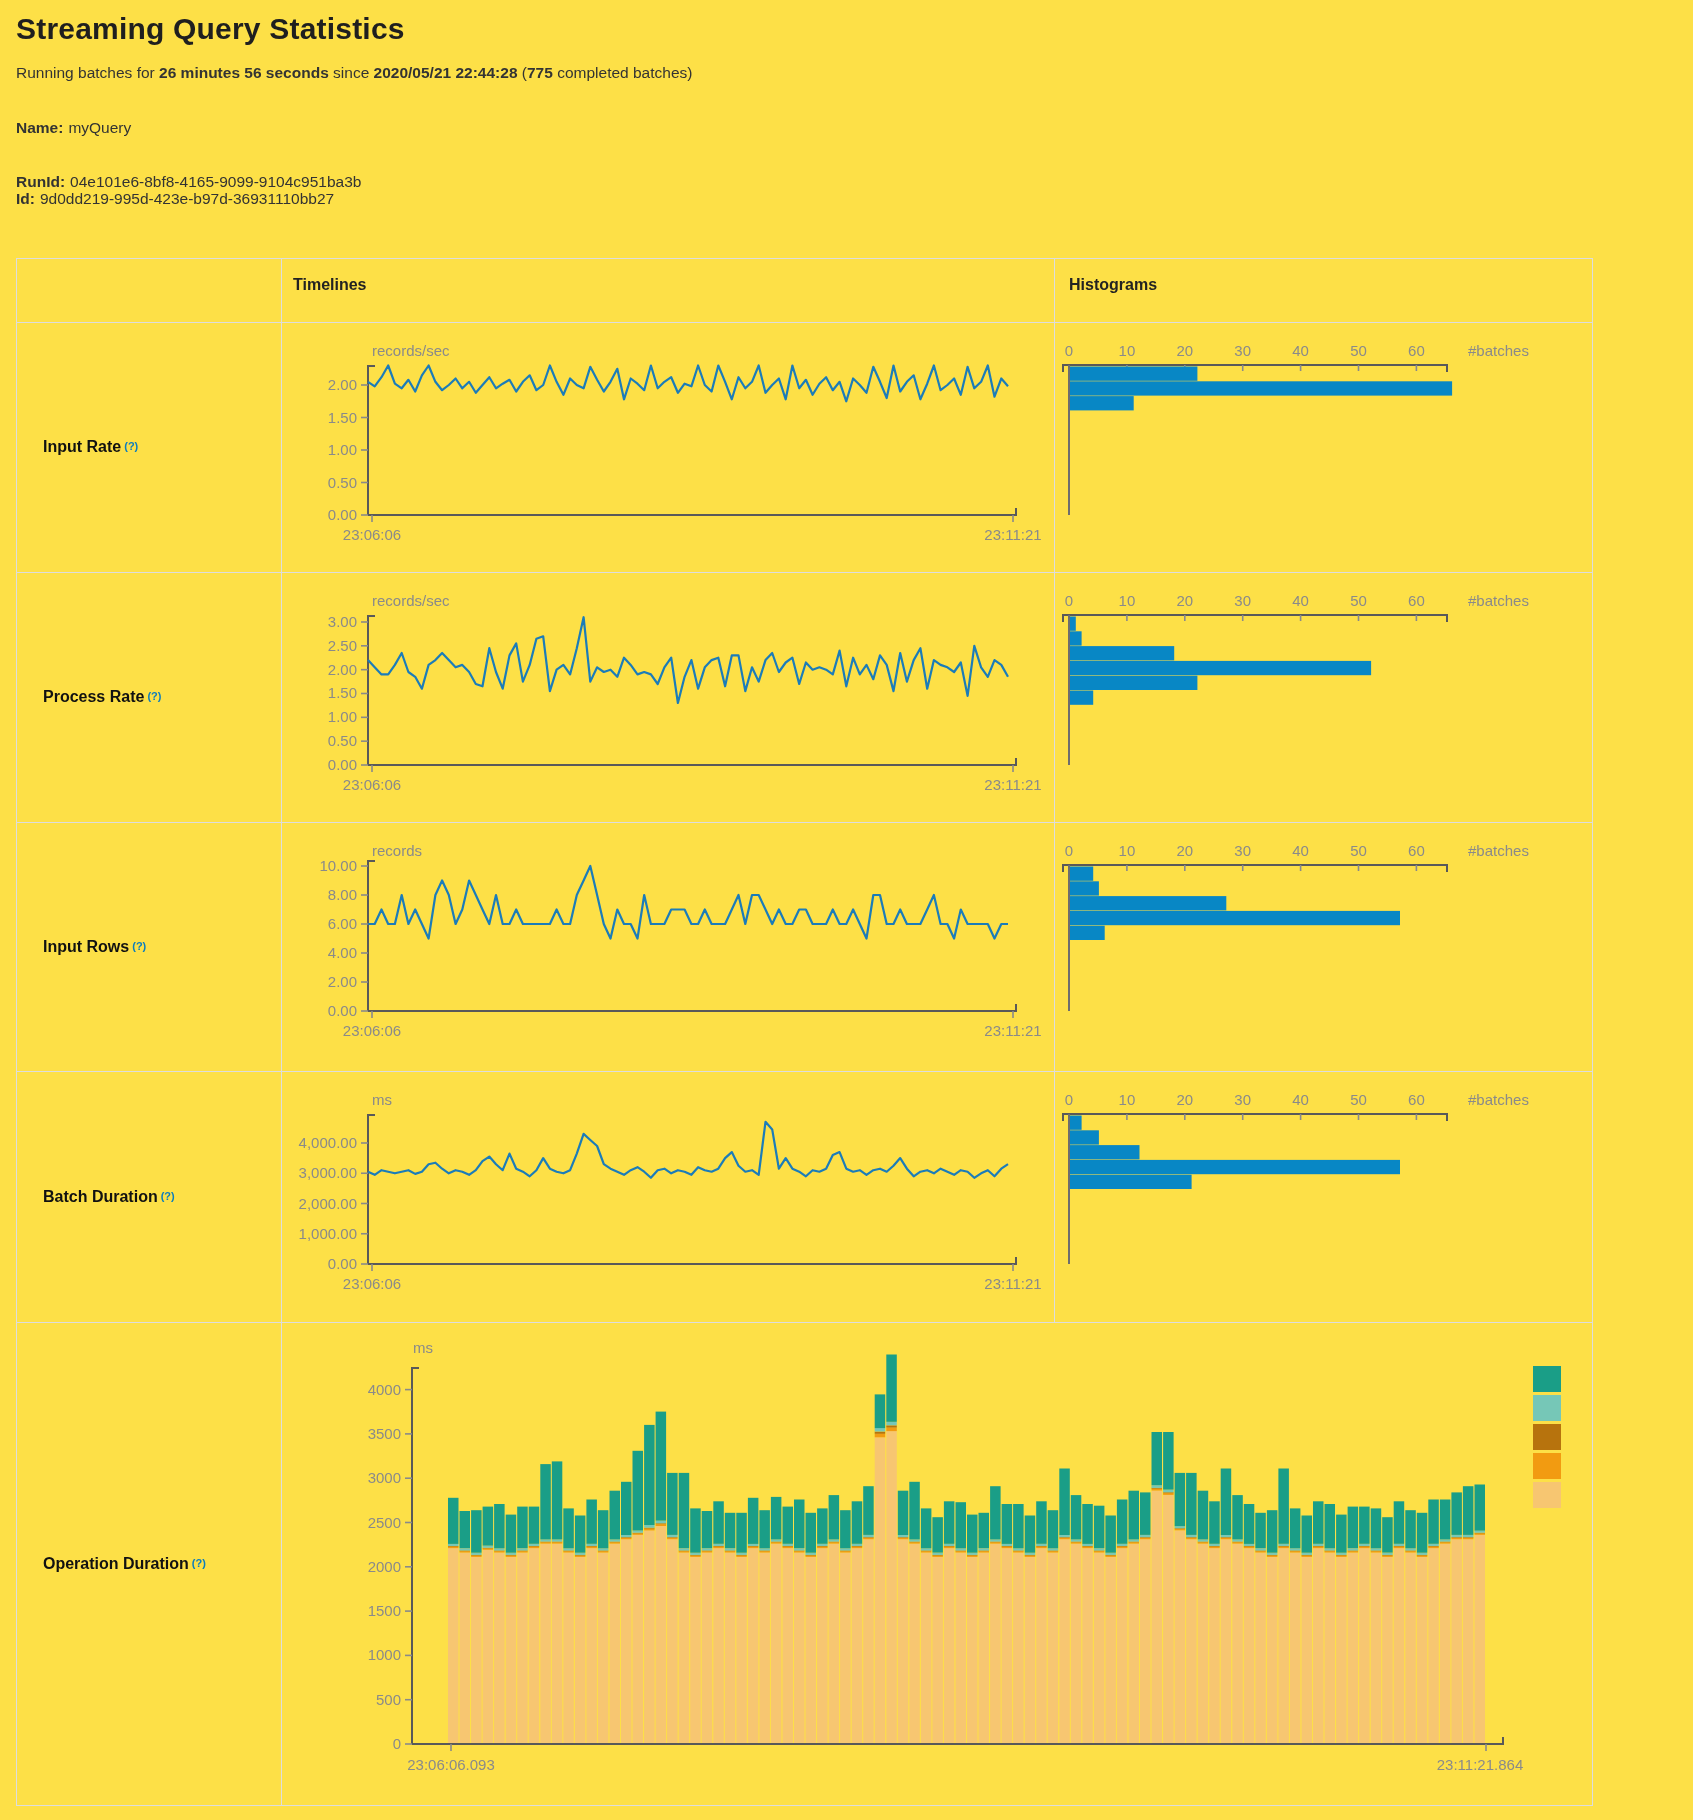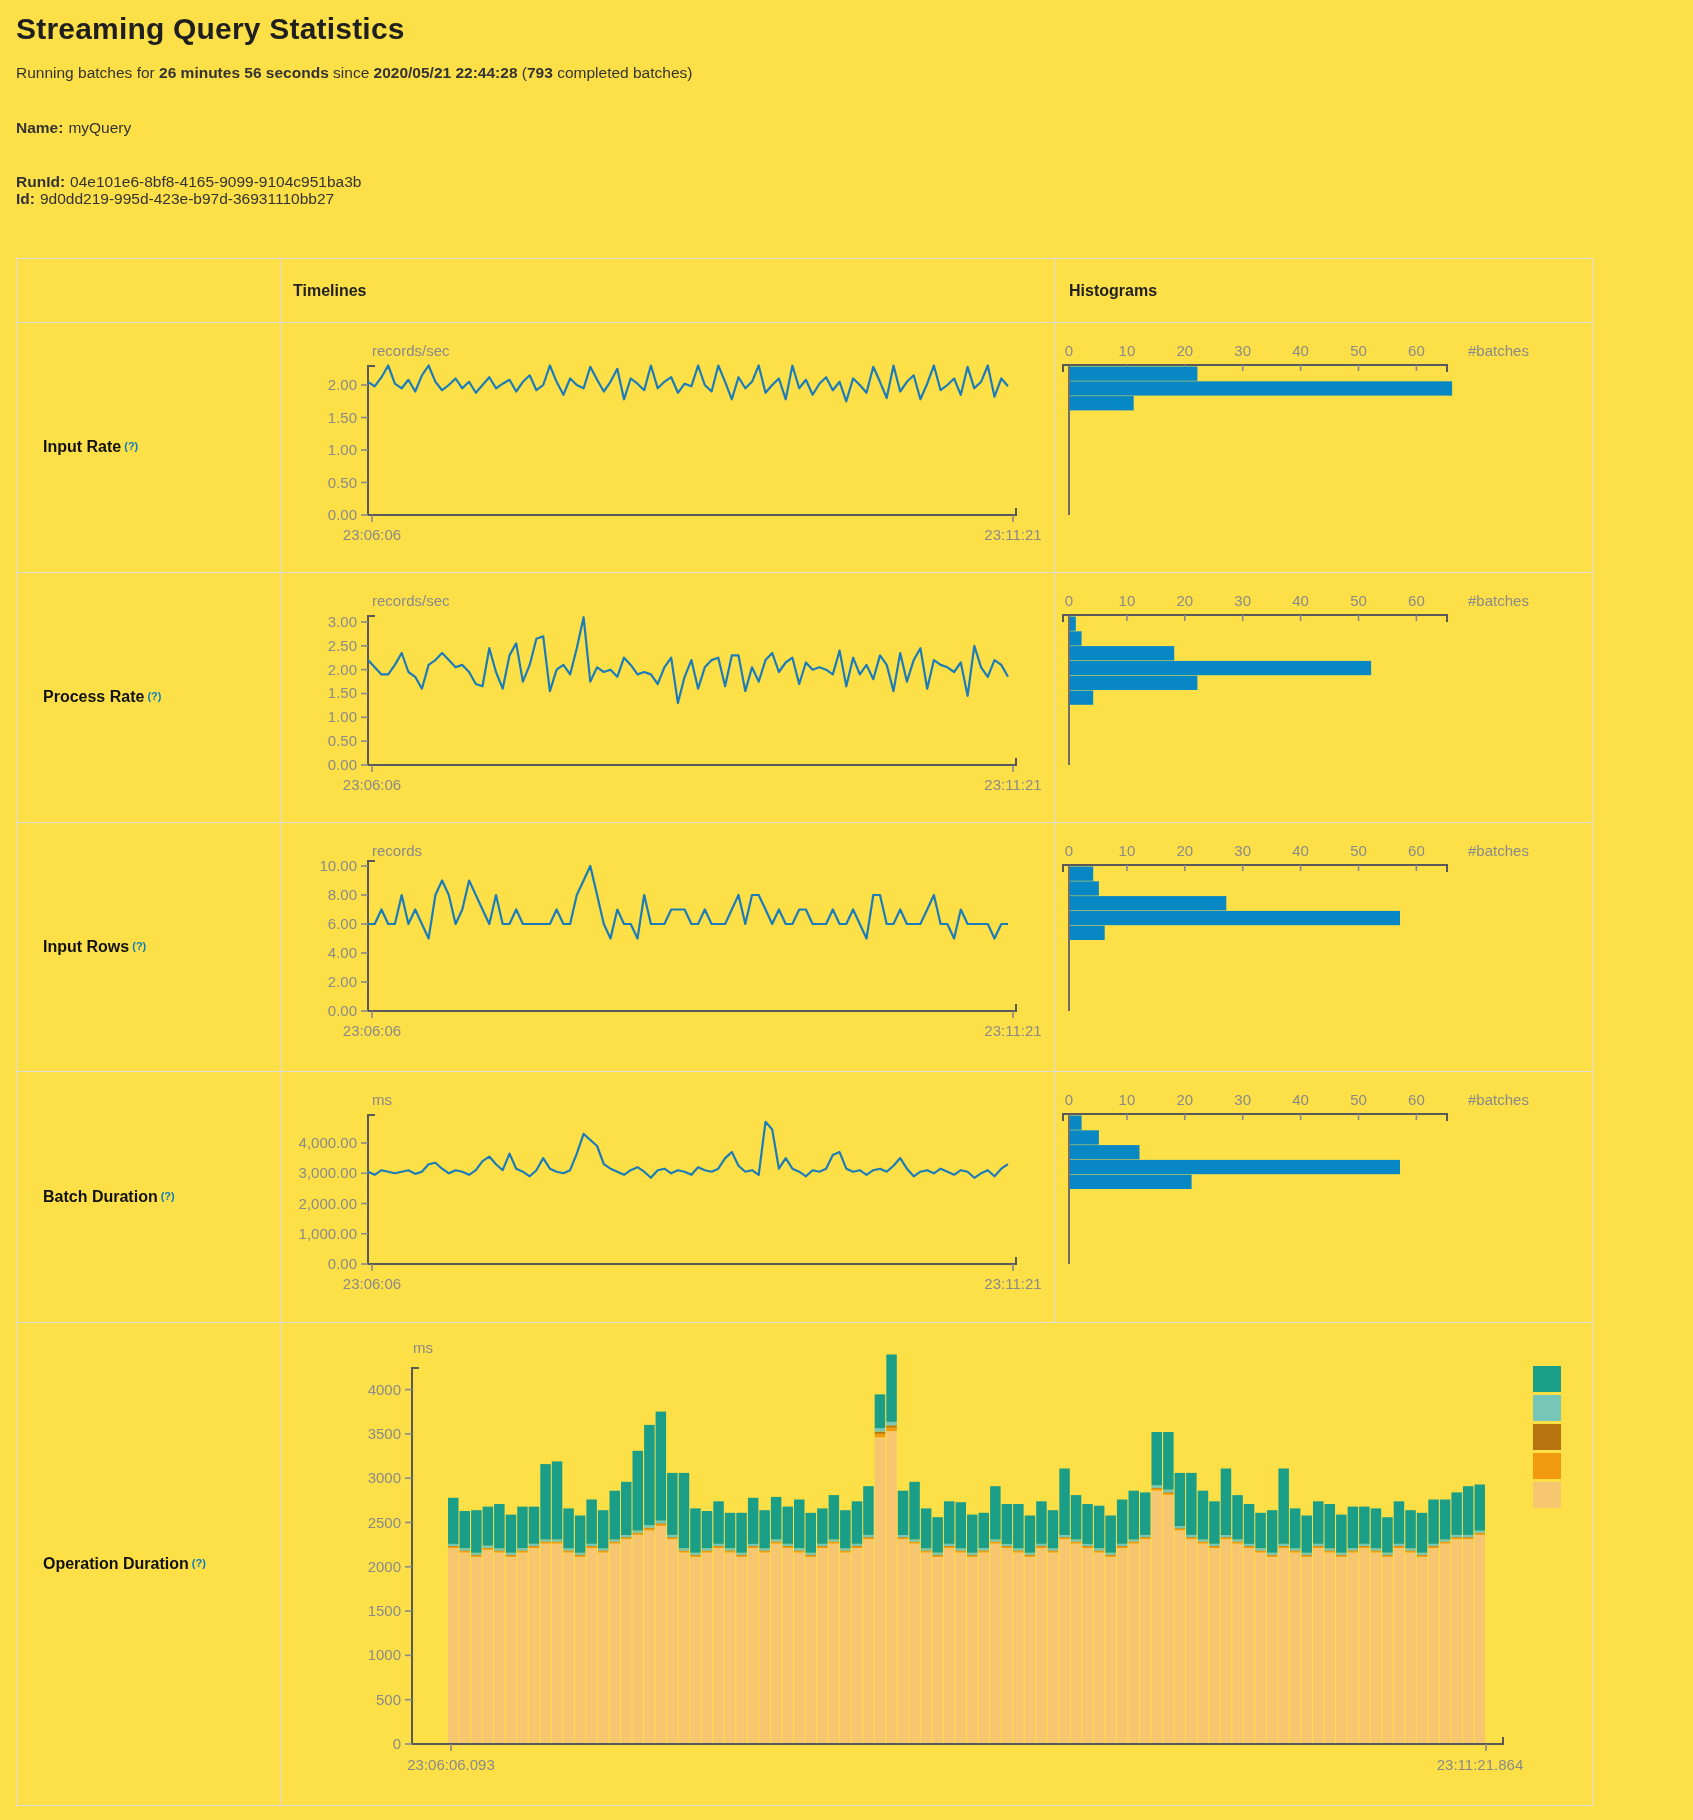--- a/index.html
+++ b/index.html
@@ -4,36 +4,36 @@
 <style>
   html,body{margin:0;padding:0;background:#fff;}
   body{font-family:"Liberation Sans",sans-serif;color:#333;}
   #canvas{position:relative;width:1693px;height:1820px;background:#fde047;overflow:hidden;}
   #page-title{position:absolute;left:16px;top:12px;font-size:30px;font-weight:700;color:#1f1f1f;letter-spacing:.2px;}
   .runline{position:absolute;left:16px;top:64px;font-size:15.5px;color:#333;}
   .runline b{font-weight:700;}
   .meta{position:absolute;left:16px;font-size:15.5px;color:#333;text-align:center;}
   .meta b{font-weight:700;margin-right:5px;}
   .bline{position:absolute;background:#ddd;}
-  .colhead{position:absolute;top:282px;font-size:16px;font-weight:700;color:#222;}
+  .colhead{position:absolute;top:276px;font-size:16px;font-weight:700;color:#222;}
   .rowlabel{position:absolute;left:16px;width:264px;display:flex;align-items:center;padding-left:27px;box-sizing:border-box;font-size:16px;font-weight:700;color:#111;}
   .rowlabel sup{font-size:11px;font-weight:700;margin-left:3px;position:relative;top:-1px;}
   #charts{position:absolute;left:0;top:0;pointer-events:none;}
   #charts text{font-family:"Liberation Sans",sans-serif;}
   .axtxt{font-size:15px;fill:#8a8a8a;}
   .unittxt{font-size:15px;fill:#8a8a8a;}
 </style>
 </head>
 <body>
 
 <div id="canvas">
 
   <div id="page-title">Streaming Query Statistics</div>
 
-  <div class="runline"><span>Running batches for </span><b>26 minutes 56 seconds</b><span> since </span><b>2020/05/21 22:44:28</b><span> (</span><b>793</b><span> completed batches)</span></div>
+  <div class="runline"><span>Running batches for </span><b>26 minutes 56 seconds</b><span> since </span><b>2020/05/21 22:44:28</b><span> (</span><b>775</b><span> completed batches)</span></div>
 
   <div class="meta" style="top:119px;"><b>Name:</b><span>myQuery</span></div>
   <div class="meta" style="top:146px;margin-top:44px;"><b>Id:</b><span>9d0dd219-995d-423e-b97d-36931110bb27</span></div>
   <div class="meta" style="top:173px;"><b>RunId:</b><span>04e101e6-8bf8-4165-9099-9104c951ba3b</span></div>
 
   <div class="bline" style="left:16px;top:258px;width:1576px;height:1px;"></div>
   <div class="bline" style="left:16px;top:1805px;width:1576px;height:1px;"></div>
   <div class="bline" style="left:16px;top:258px;width:1px;height:1548px;"></div>
   <div class="bline" style="left:1592px;top:258px;width:1px;height:1548px;"></div>
   <div class="bline" style="left:16px;top:322px;width:1576px;height:1px;"></div>

